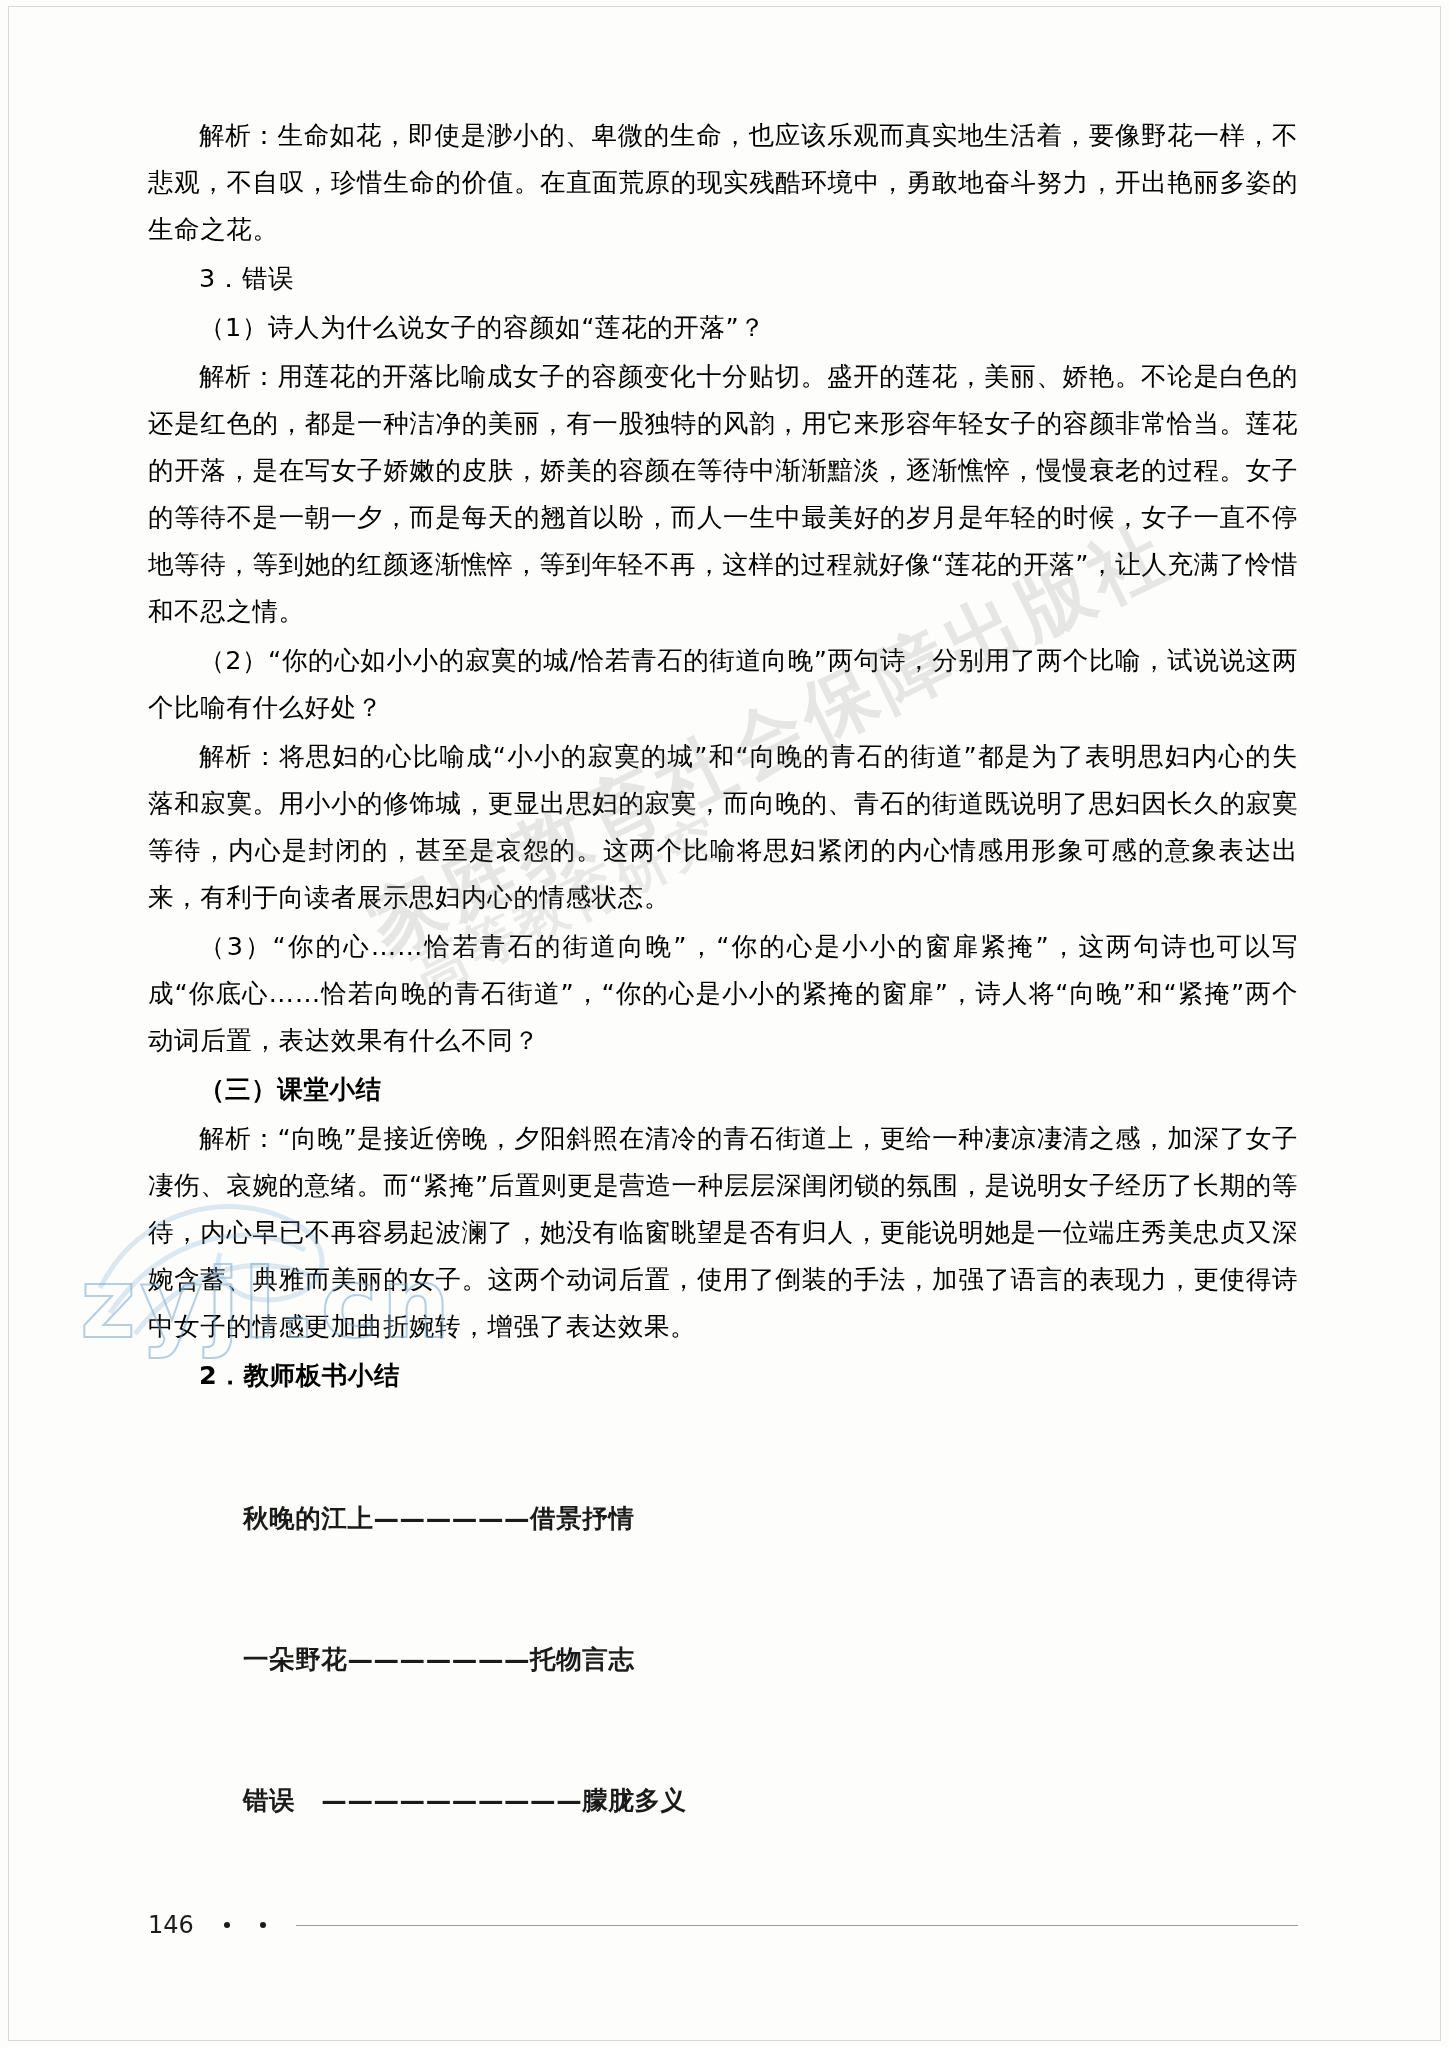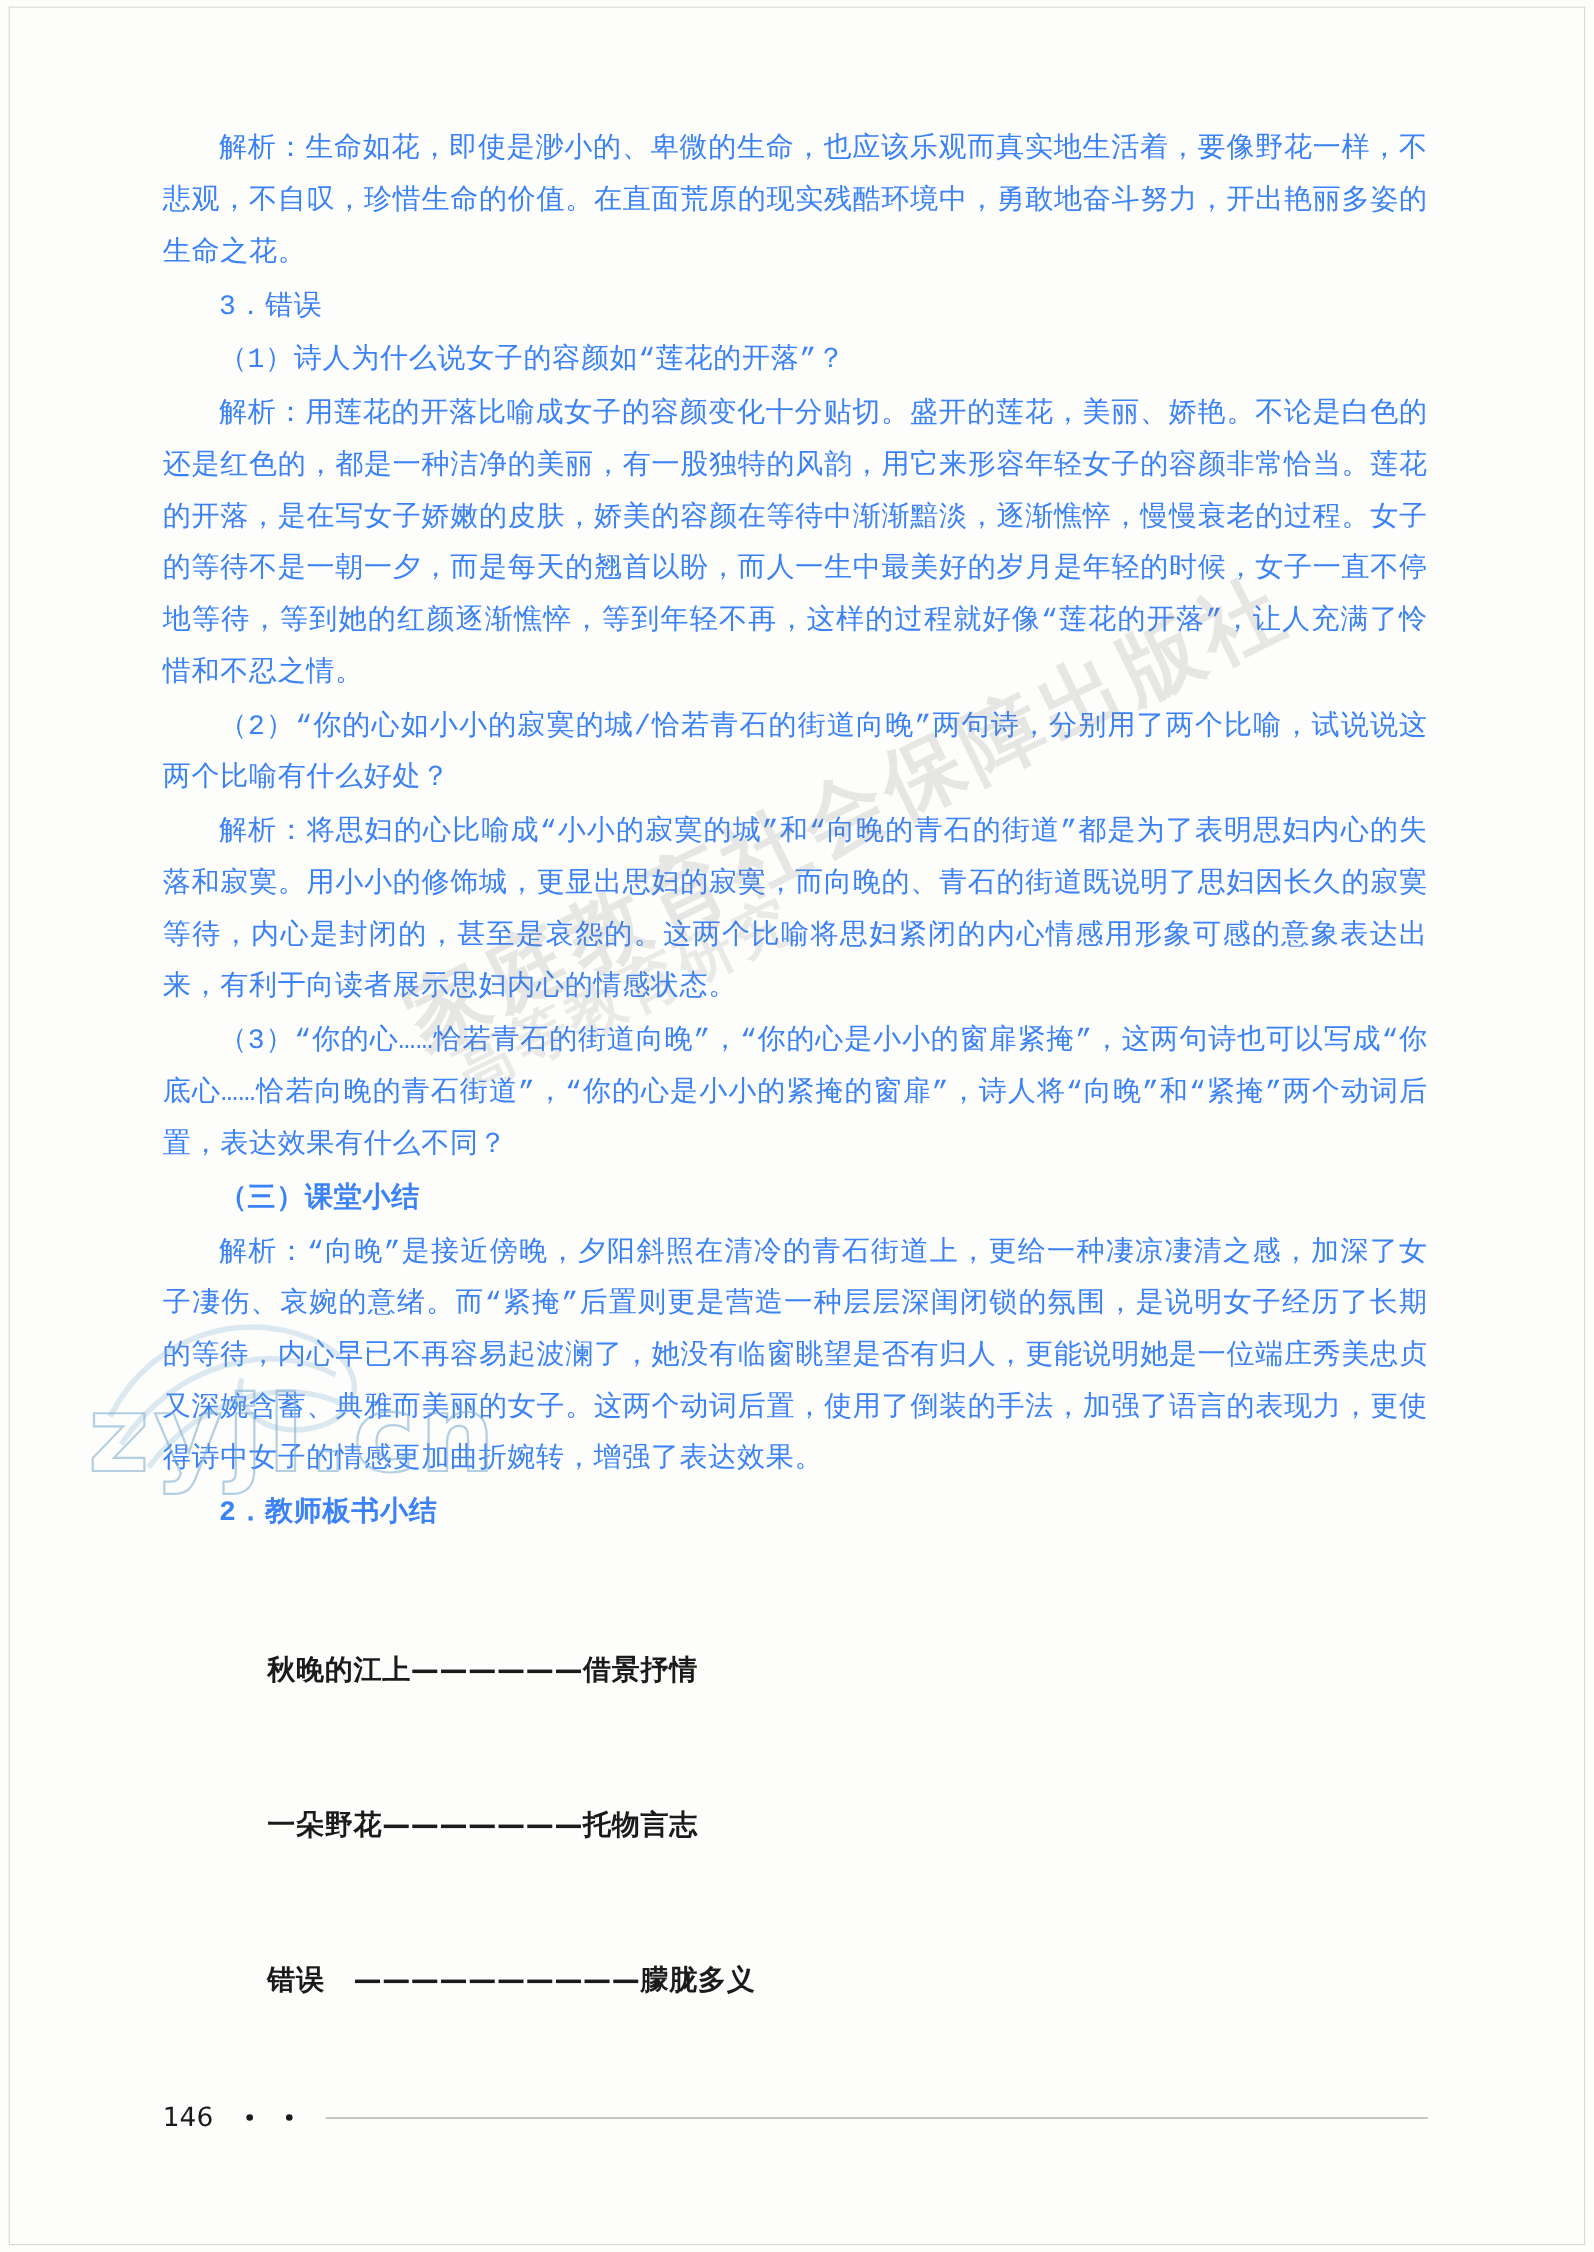--- a/index.html
+++ b/index.html
@@ -26,26 +26,25 @@
   }
   .content {
     position: absolute;
     left: 148px;
     top: 112px;
     width: 1150px;
   }
   .para {
     font-size: 25.5px;
     line-height: 47px;
-    color: #3b82f6;
+    color: #000000;
     text-align: justify;
     text-justify: inter-ideograph;
     letter-spacing: 0.6px;
     margin: 0 0 2px 0;
-    font-family: Liberation Mono, monospace;
   }
   .indent {
     text-indent: 51px;
   }
   .bold-head {
     font-weight: 700;
   }
   .board {
     font-size: 25.5px;
     line-height: 47px;

